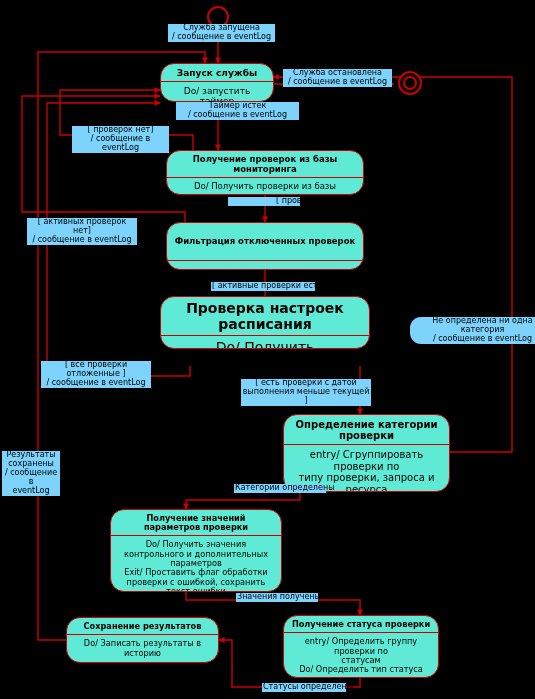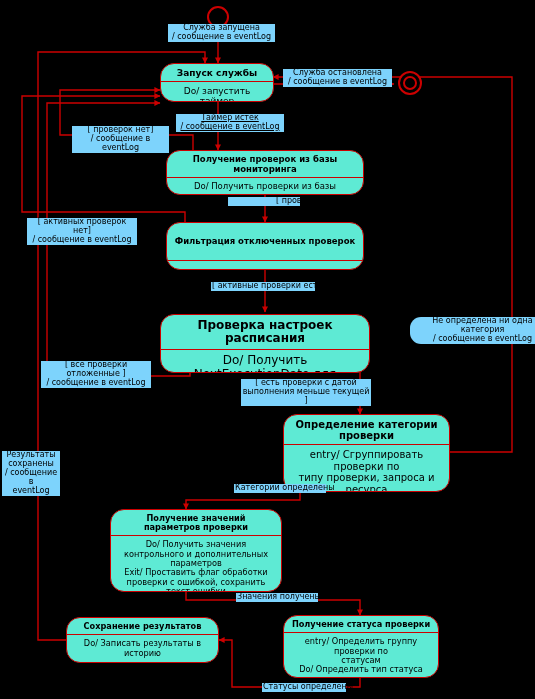--- a/index.html
+++ b/index.html
@@ -94,21 +94,21 @@
     <div class="sep"></div>
     
   </div>
 
   <div class="state" style="left:166px;top:150px;width:198px;height:45px;font-size:8.5px;">
     <div class="title">Получение проверок из базы мониторинга</div>
     <div class="sep"></div>
     <div class="body">Do/ Получить проверки из базы</div>
   </div>
 
-  <div class="state" style="left:160px;top:314px;width:210px;height:59px;font-size:12px;">
+  <div class="state" style="left:160px;top:296px;width:210px;height:53px;font-size:14px;">
     <div class="title">Проверка настроек расписания</div>
     <div class="sep"></div>
     <div class="body" style="white-space:pre-line;">Do/ Получить NextExecutionDate для проверки
 exit/ Удалить отложенные проверки из массива</div>
   </div>
 
   <div class="state" style="left:283px;top:414px;width:167px;height:78px;font-size:10px;">
     <div class="title">Определение категории проверки</div>
     <div class="sep"></div>
     <div class="body" style="white-space:pre-line;">entry/ Сгруппировать проверки по
@@ -143,21 +143,21 @@
     <div class="body" style="white-space:pre-line;">Do/ Записать результаты в
 историю</div>
   </div>
 
   <div class="lab wrap" style="left:168px;top:24px;width:107px;font-size:8px;white-space:pre-line;">Служба запущена
 / сообщение в eventLog</div>
 
   <div class="lab wrap" style="left:283px;top:69px;width:109px;font-size:8px;white-space:pre-line;">Служба остановлена
 / сообщение в eventLog</div>
 
-  <div class="lab wrap" style="left:176px;top:114px;width:108px;font-size:8px;white-space:pre-line;text-decoration:underline;">Таймер истек
+  <div class="lab wrap" style="left:176px;top:102px;width:123px;font-size:8px;white-space:pre-line;">Таймер истек
 / сообщение в eventLog</div>
 
   <div class="lab wrap" style="left:72px;top:126px;width:97px;font-size:8px;white-space:pre-line;">[ проверок нет]
 / сообщение в eventLog</div>
 
   <div class="lab" style="left:228px;top:197px;width:72px;font-size:8px;padding-left:48px;">[ проверки есть]</div>
 
   <div class="lab wrap" style="left:27px;top:218px;width:110px;font-size:8px;white-space:pre-line;">[ активных проверок нет]
 / сообщение в eventLog</div>
 

